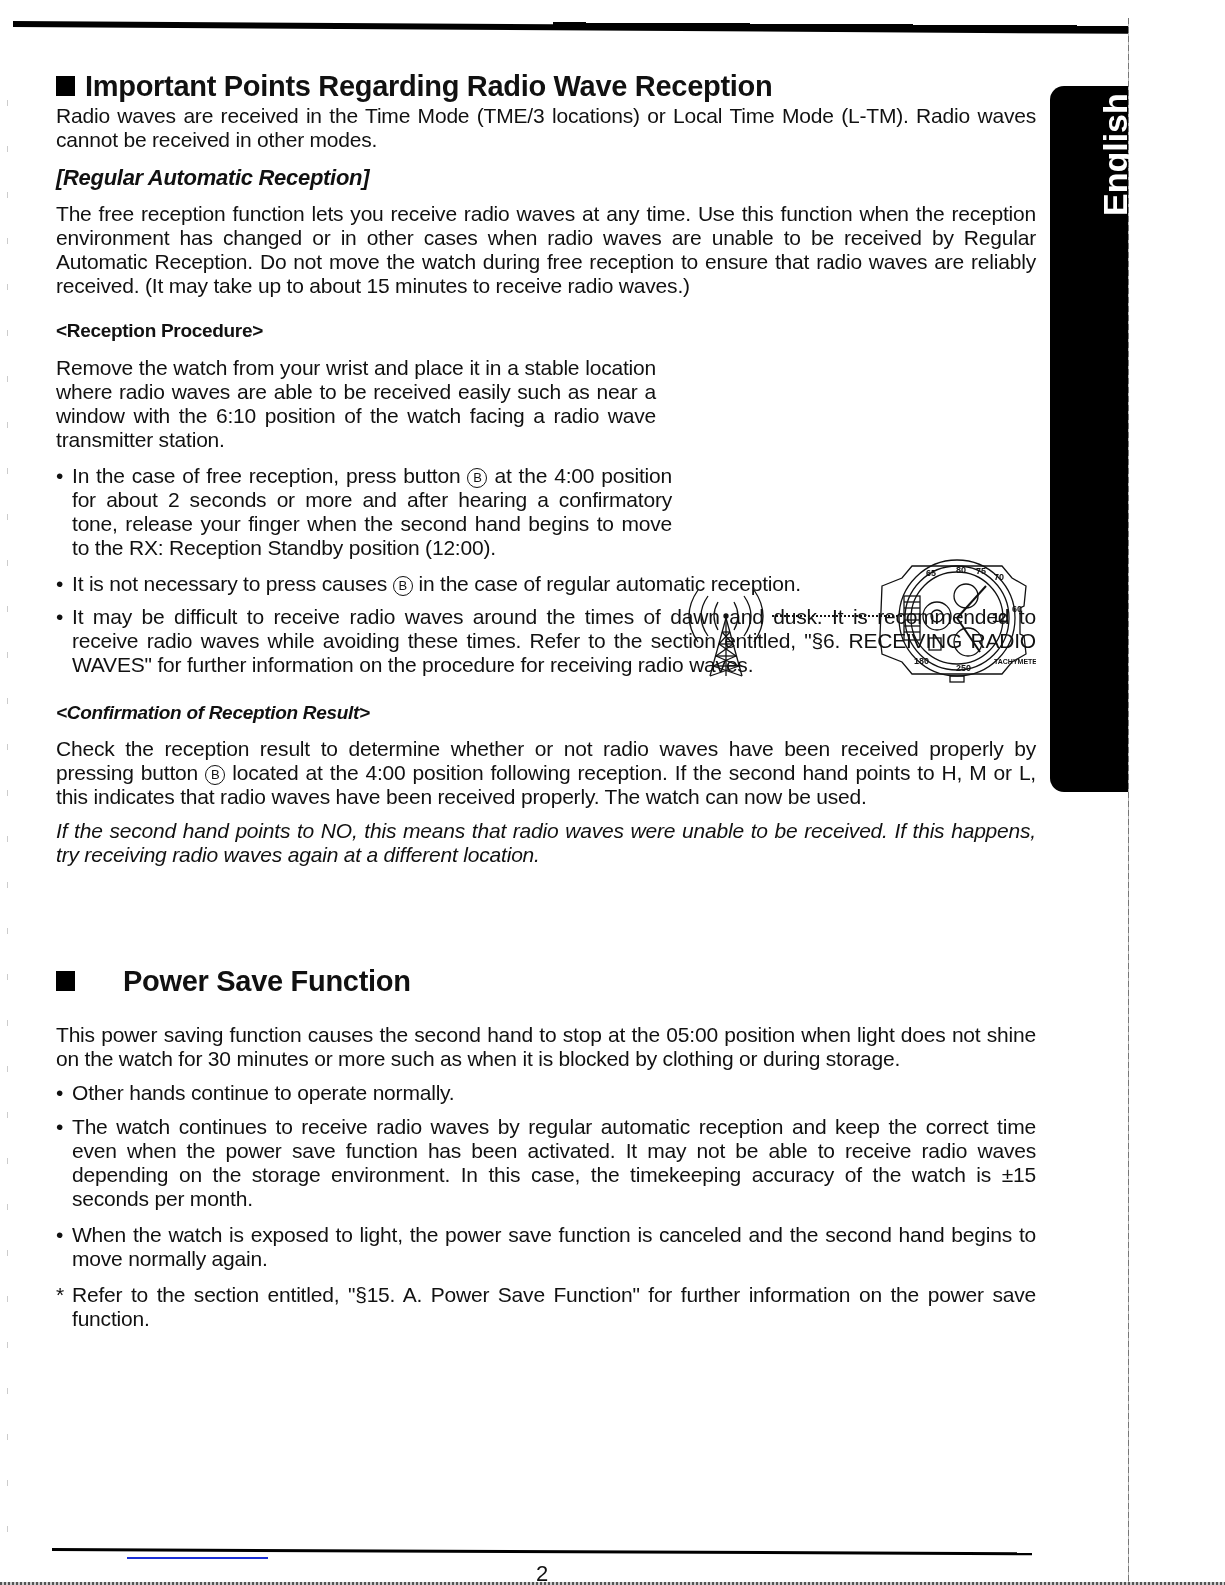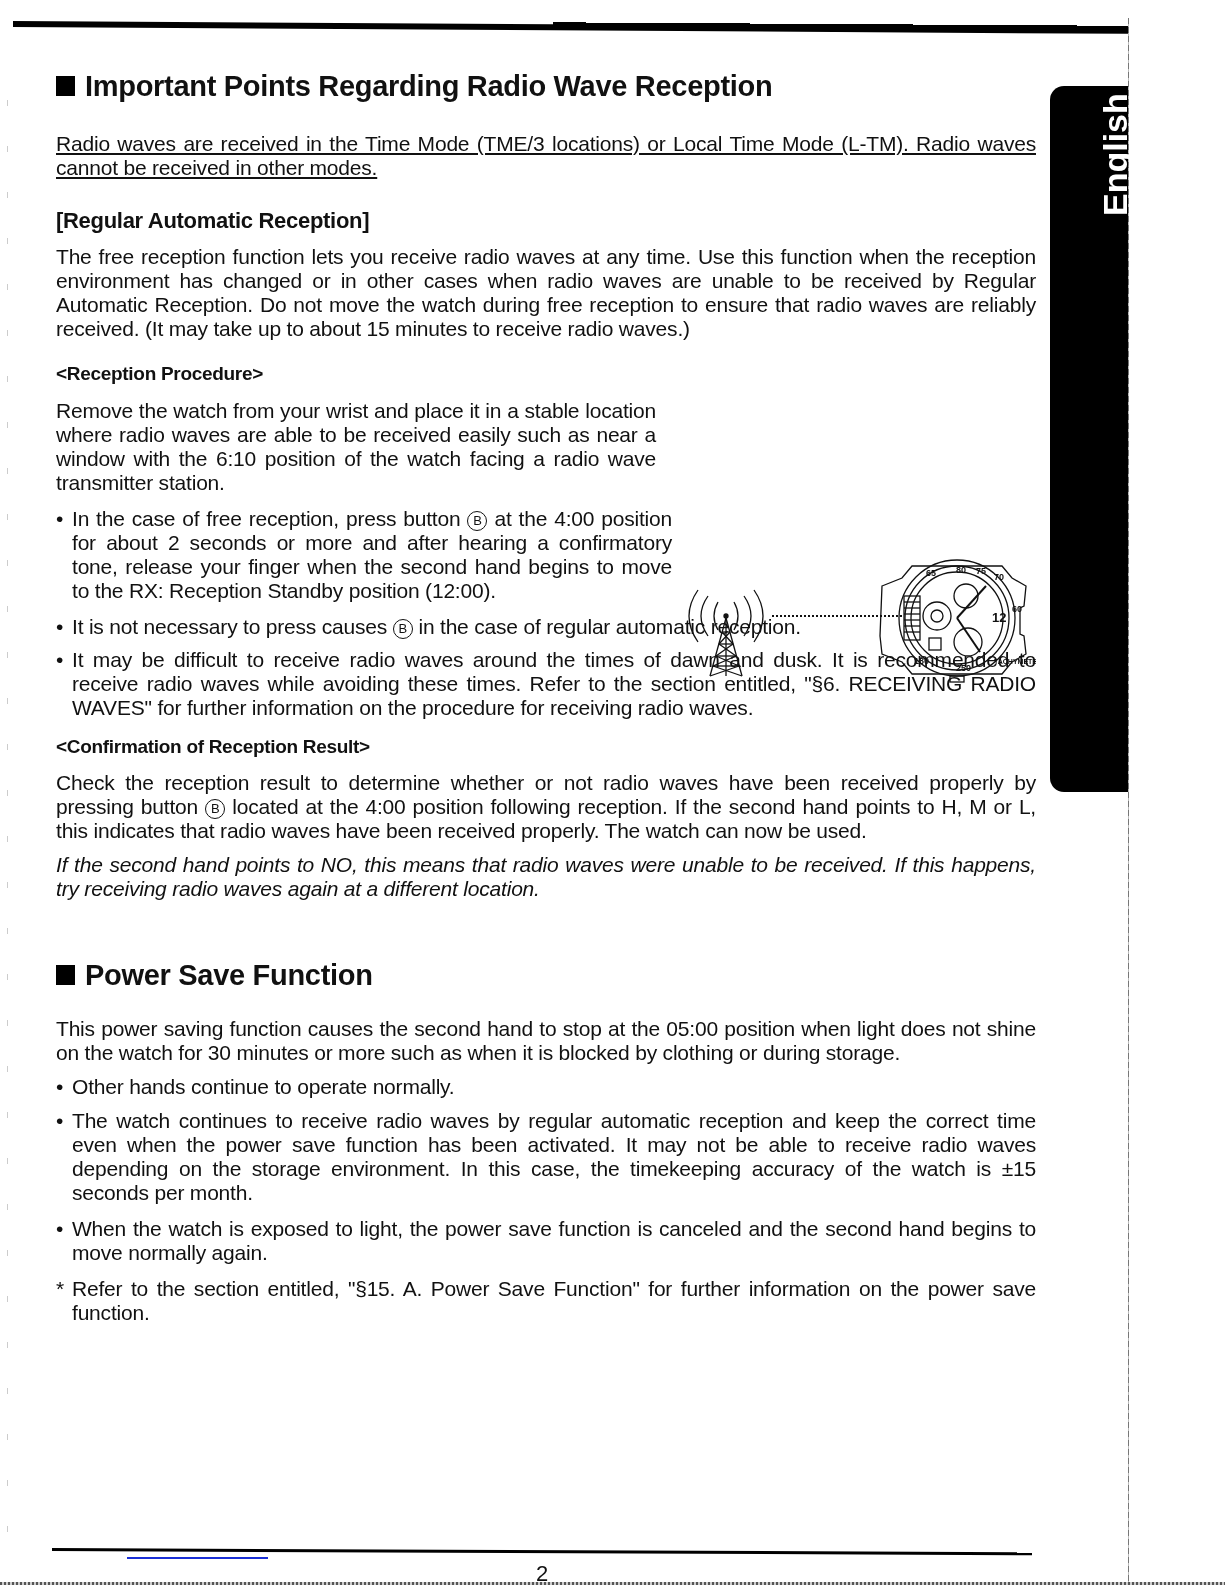--- a/index.html
+++ b/index.html
@@ -72,23 +72,23 @@
 <div class="lang-tab"></div>
 <div class="lang-tab-label">English</div>
 
 <div class="content">
 
   <h1 class="h1">
     <span class="sq"></span>
     <span>Important Points Regarding Radio Wave Reception</span>
   </h1>
 
-  <p class="p" style="margin-top:28px;text-decoration:underline;">Radio waves are received in the Time Mode (TME/3 locations) or Local Time Mode (L-TM).  Radio waves cannot be received in other modes.</p>
-
-  <h2 class="h2" style="margin-top:27px;">[Regular Automatic Reception]</h2>
+  <p class="p" style="">Radio waves are received in the Time Mode (TME/3 locations) or Local Time Mode (L-TM).  Radio waves cannot be received in other modes.</p>
+
+  <h2 class="h2" style="margin-top:12px;font-style:italic;">[Regular Automatic Reception]</h2>
 
   <p class="p" style="margin-top:10px;">The free reception function lets you receive radio waves at any time.  Use this function when the reception environment has changed or in other cases when radio waves are unable to be received by Regular Automatic Reception.  Do not move the watch during free reception to ensure that radio waves are reliably received.  (It may take up to about 15 minutes to receive radio waves.)</p>
 
   <h3 class="h3" style="margin-top:20px;">&lt;Reception Procedure&gt;</h3>
   <p class="p narrow" style="margin-top:12px;">Remove the watch from your wrist and place it in a stable location where radio waves are able to be received easily such as near a window with the 6:10 position of the watch facing a radio wave transmitter station.</p>
 
   <div class="p bullet narrow" style="margin-top:12px;">
     <span class="dot">•</span>
     <span>In the case of free reception, press button </span><span class="circled">B</span><span> at the 4:00 position for about 2 seconds or more and after hearing a confirmatory tone, release your finger when the second hand begins to move to the RX: Reception Standby position (12:00).</span>
   </div>
@@ -96,27 +96,27 @@
   <div class="p bullet" style="margin-top:12px;">
     <span class="dot">•</span>
     <span>It is not necessary to press causes </span><span class="circled">B</span><span> in the case of regular automatic reception.</span>
   </div>
 
   <div class="p bullet" style="margin-top:9px;">
     <span class="dot">•</span>
     <span>It may be difficult to receive radio waves around the times of dawn and dusk.  It is recommended to receive radio waves while avoiding these times.  Refer to the section entitled, "§6. RECEIVING RADIO WAVES" for further information on the procedure for receiving radio waves.</span>
   </div>
 
-  <h3 class="h3" style="margin-top:14px;">&lt;Confirmation of Reception Result&gt;</h3>
+  <h3 class="h3" style="margin-top:23px;font-style:italic;">&lt;Confirmation of Reception Result&gt;</h3>
   <p class="p" style="margin-top:11px;">
     <span>Check the reception result to determine whether or not radio waves have been received properly by pressing button </span><span class="circled">B</span><span> located at the 4:00 position following reception.  If the second hand points to H, M or L, this indicates that radio waves have been received properly.  The watch can now be used.</span>
   </p>
   <p class="p" style="margin-top:10px;font-style:italic;">If the second hand points to NO, this means that radio waves were unable to be received.  If this happens, try receiving radio waves again at a different location.</p>
 
-  <h1 class="h1" style="margin-top:56px;">
+  <h1 class="h1" style="margin-top:96px;gap:38px;">
     <span class="sq"></span>
     <span>Power Save Function</span>
   </h1>
 
   <p class="p" style="margin-top:24px;">This power saving function causes the second hand to stop at the 05:00 position when light does not shine on the watch for 30 minutes or more such as when it is blocked by clothing or during storage.</p>
 
   <div class="p bullet" style="margin-top:10px;">
     <span class="dot">•</span>
     <span>Other hands continue to operate normally.</span>
   </div>

